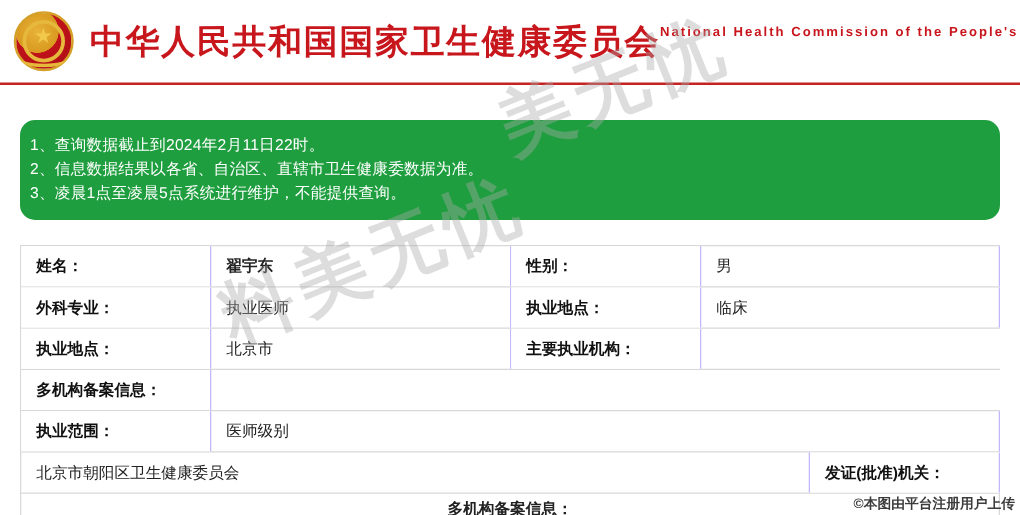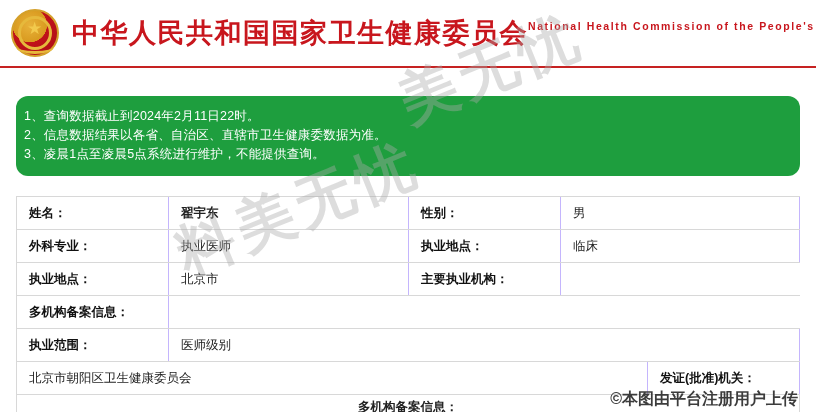--- a/index.html
+++ b/index.html
@@ -166,23 +166,23 @@
     letter-spacing: 6px;
     transform: rotate(-22deg);
     white-space: nowrap;
     font-family: "Liberation Serif", serif;
   }
   .wm1 { left: 170px; top: 170px; }
   .wm2 { left: 395px; top: 30px; }
 
   .corner-note {
     position: absolute;
-    right: 18px;
+    right: 4px;
     bottom: 2px;
-    font-size: 16px;
+    font-size: 11px;
     color: #3c3c3c;
     font-weight: bold;
     white-space: nowrap;
   }
 </style>
 </head>
 <body>
 
 <div class="page">
 

